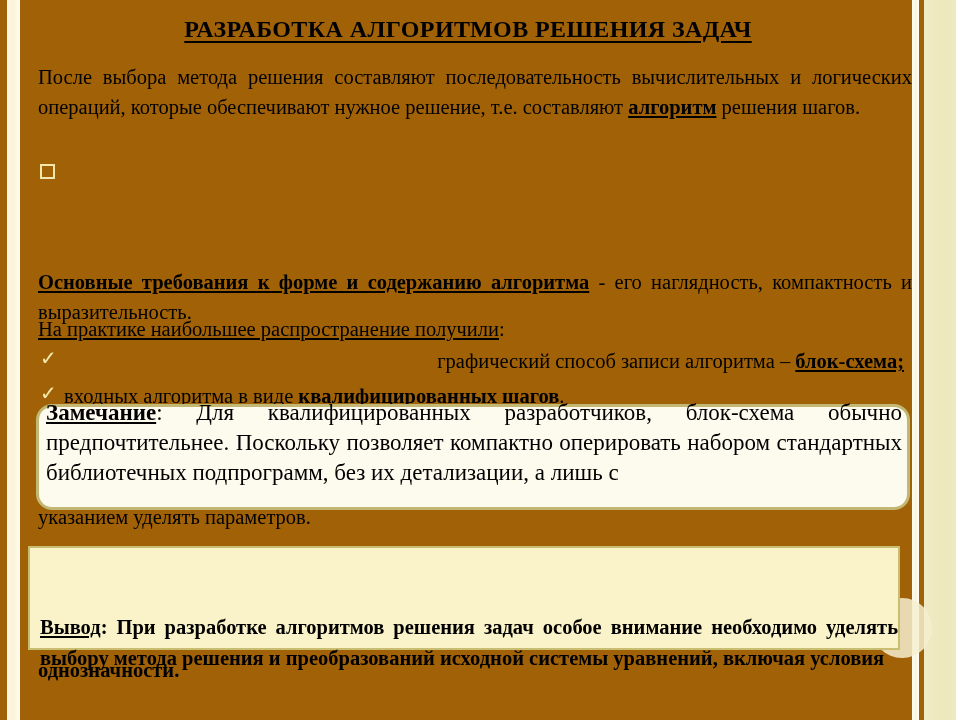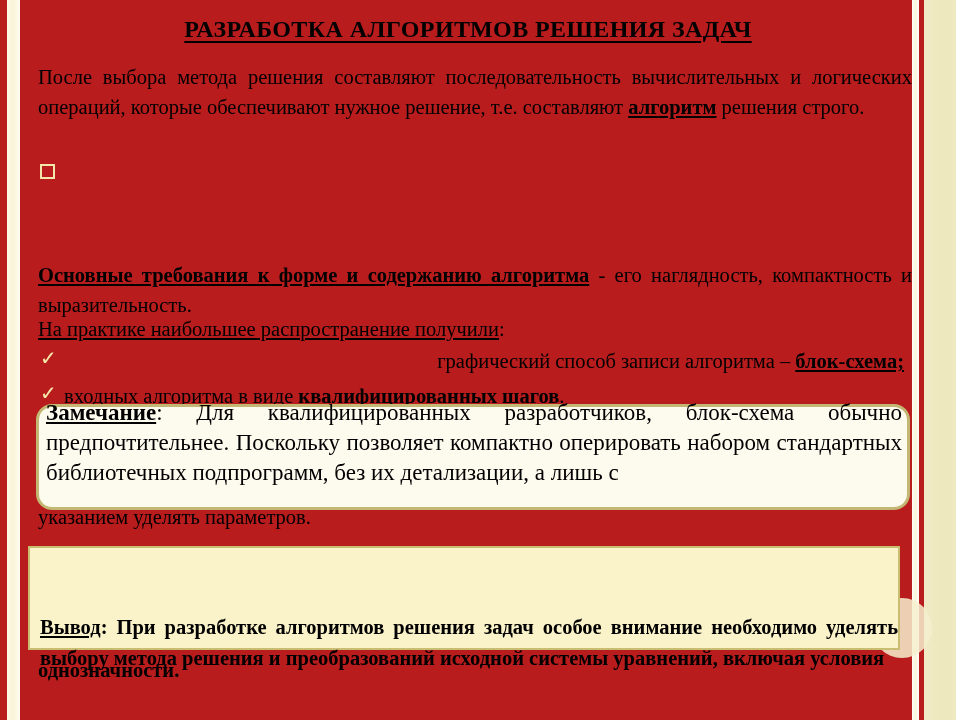--- a/index.html
+++ b/index.html
@@ -14,21 +14,21 @@
     overflow: hidden;
     font-family: "Liberation Serif", "DejaVu Serif", serif;
     color: #000000;
     position: relative;
   }
 
   
   .slide {
     position: absolute;
     inset: 0;
-    background: #b91c1c;
+    background: #a16207;
   }
   .band-left {
     position: absolute;
     left: 7px;
     top: 0;
     width: 13px;
     height: 720px;
     background: linear-gradient(to right, #fdf8e6 0%, #fbf3d8 45%, #fefbf0 100%);
   }
   .band-right-thin {
@@ -197,26 +197,26 @@
   <div class="band-right-thin"></div>
   <div class="band-right-wide"></div>
   <div class="band-right-edge"></div>
   <div class="deco-circle"></div>
 
   <div class="content">
 
     <div class="slide-title">РАЗРАБОТКА  АЛГОРИТМОВ РЕШЕНИЯ ЗАДАЧ </div>
 
     <div class="body-block last-line-normal" style="top:62px;">
-      <span>После выбора метода решения составляют последовательность вычислительных и логических операций, которые обеспечивают нужное решение, т.е. составляют </span><span class="bold-ul">алгоритм</span><span> решения строго.</span>
+      <span>После выбора метода решения составляют последовательность вычислительных и логических операций, которые обеспечивают нужное решение, т.е. составляют </span><span class="bold-ul">алгоритм</span><span> решения шагов.</span>
     </div>
 
     <div class="sq-bullet" style="top:164px;"></div>
 
-    <div class="body-block last-line-normal" style="top:260px;">
+    <div class="body-block last-line-normal" style="top:267px;">
       <span class="bold-ul">Основные требования к форме и содержанию алгоритма</span><span> - его наглядность, компактность и выразительность.</span>
     </div>
 
     <div class="body-block last-line-normal" style="top:314px; text-align:left;">
       <span class="ul-only">На практике наибольшее распространение получили</span><span>:</span>
     </div>
 
     <div class="check-bullet" style="top:348px;">✓</div>
     <div class="bullet-row" style="top:346px; left:64px; width:840px; text-align:right;">
       <span>графический способ записи алгоритма – </span><span class="bold-ul">блок-схема;</span><span></span>

